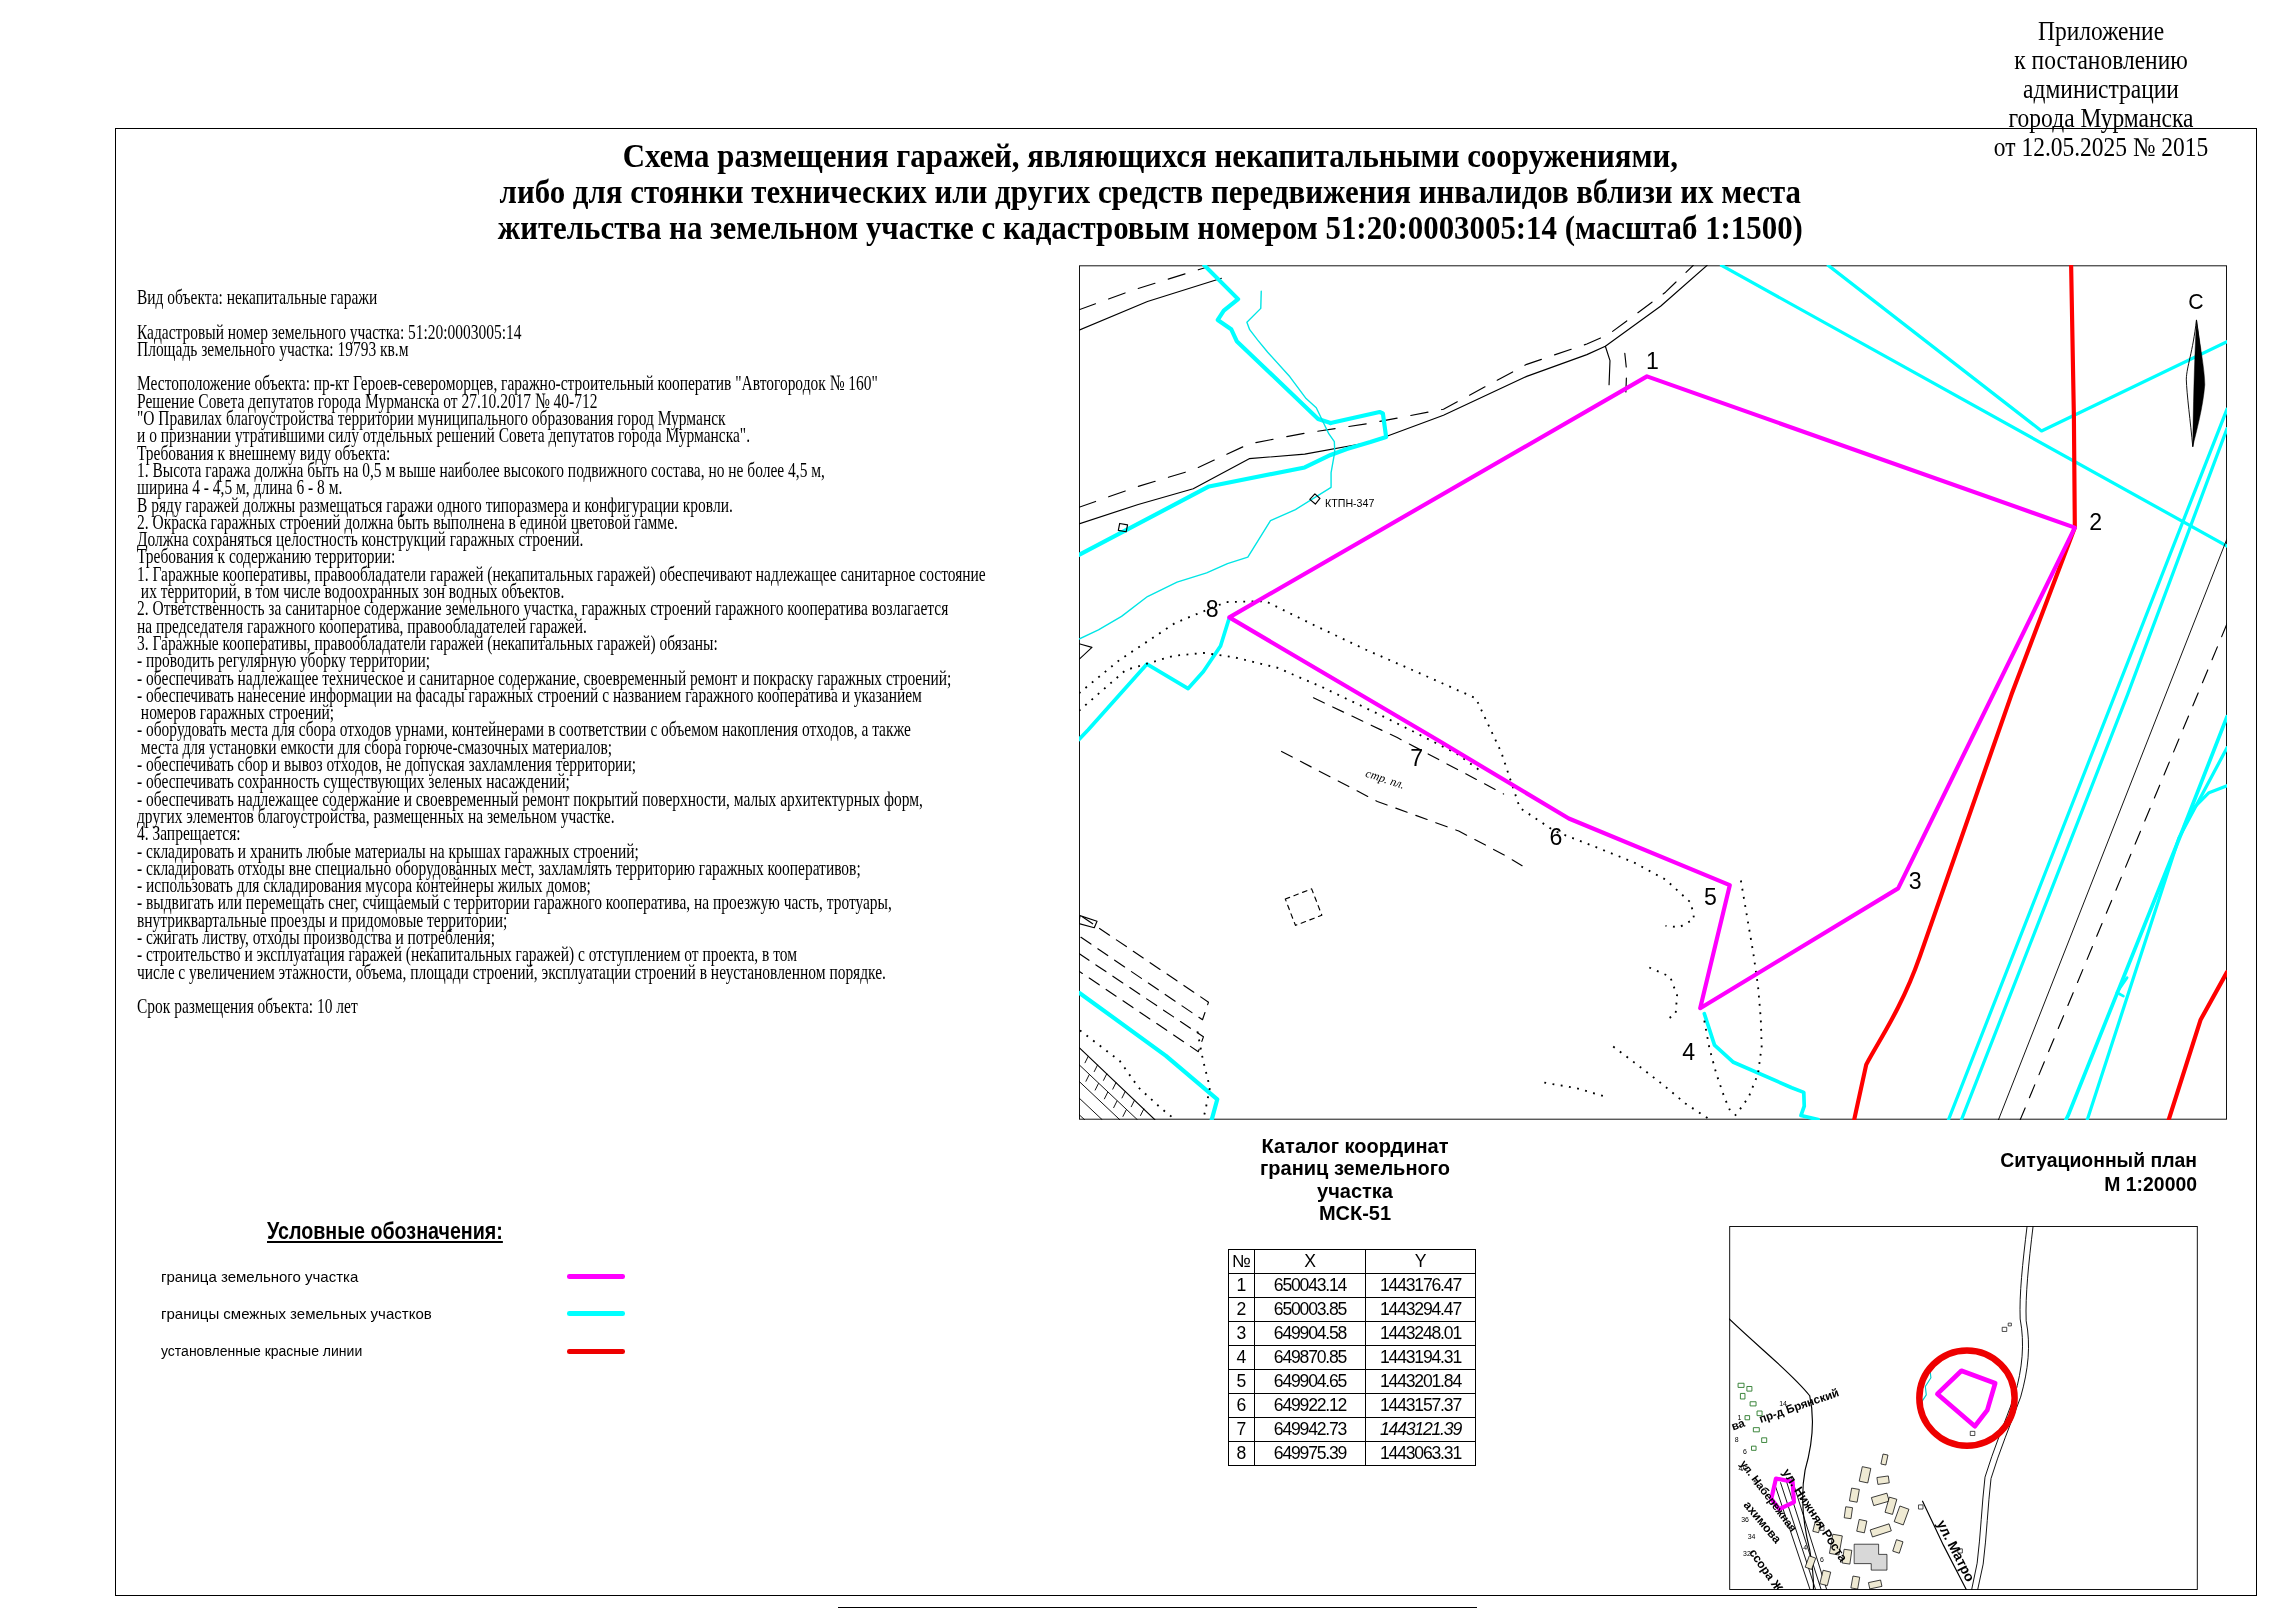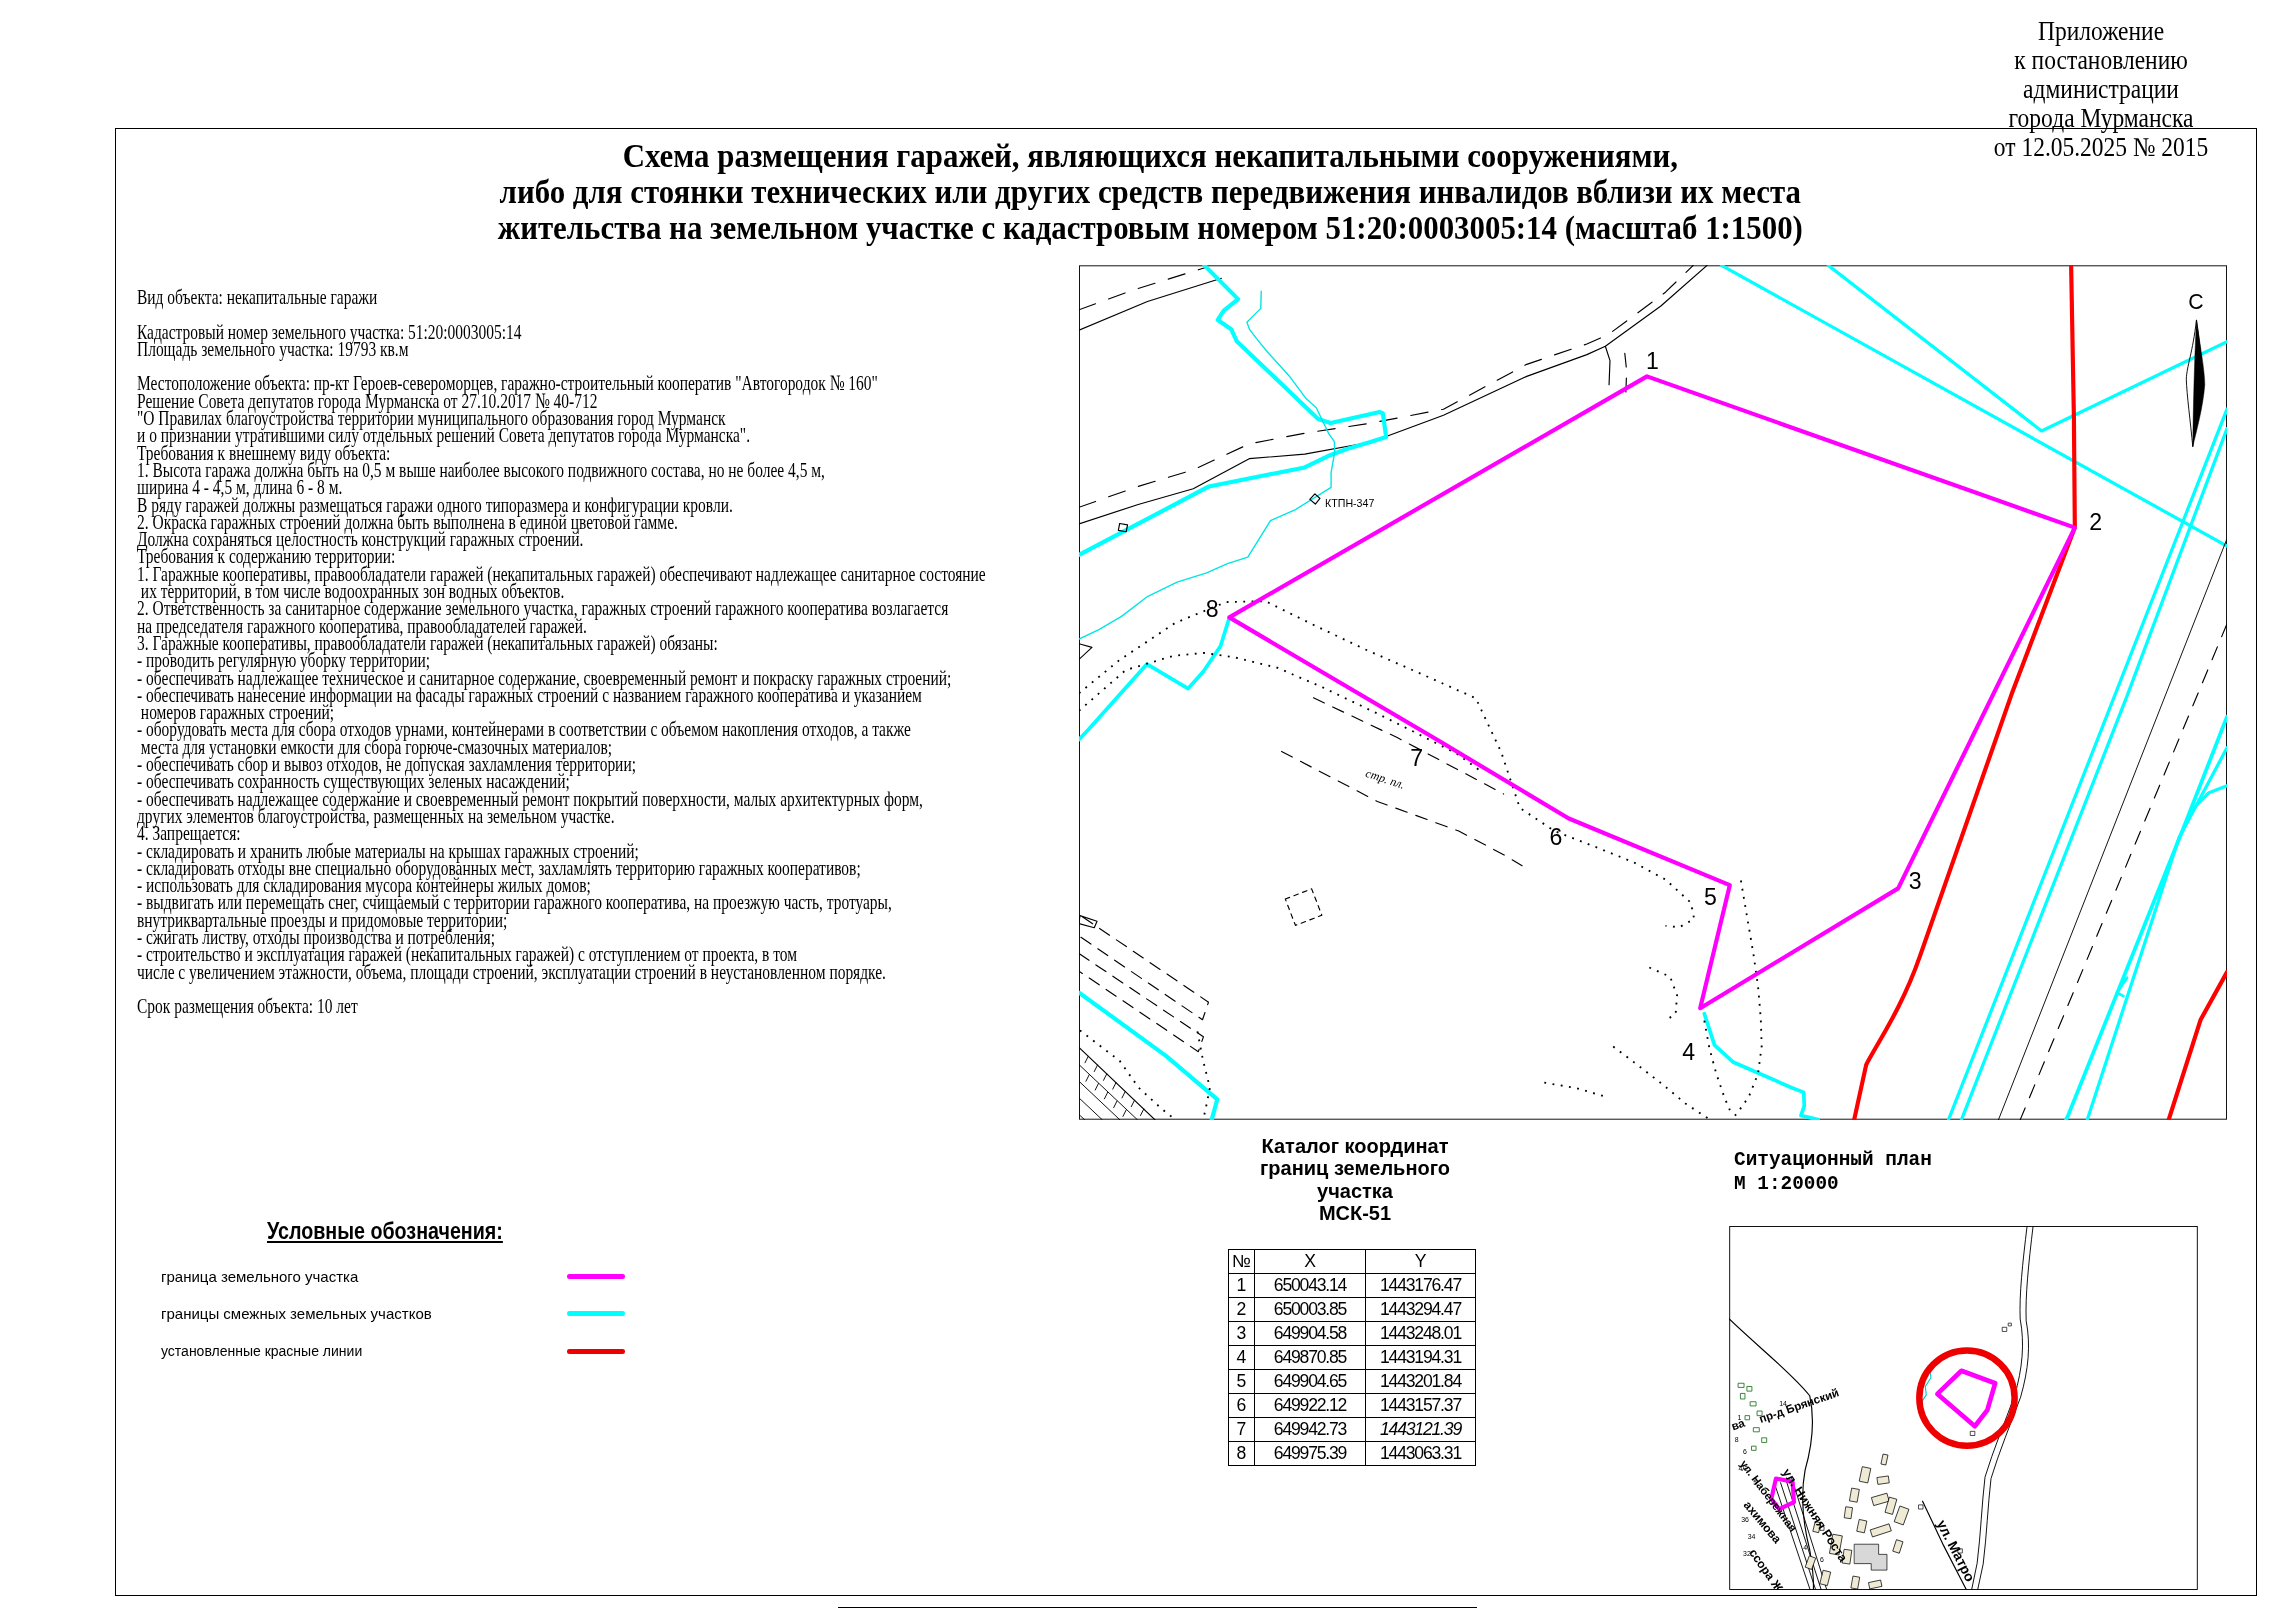--- a/index.html
+++ b/index.html
@@ -245,21 +245,21 @@
         <td style="border:0.9px solid #000;letter-spacing:-1.2px;font-style:italic;">1443121.39</td>
       </tr>
 <tr style="height:23px;">
         <td style="border:0.9px solid #000;">8</td>
         <td style="border:0.9px solid #000;letter-spacing:-1.2px;">649975.39</td>
         <td style="border:0.9px solid #000;letter-spacing:-1.2px;">1443063.31</td>
       </tr>
 </tbody>
   </table>
 
-<div class="abs sans" style="left:1734px;top:1149px;width:463px;font-size:19.4px;line-height:23.6px;font-weight:bold;text-align:left;font-family:Liberation Mono, monospace;">Ситуационный план<br>М 1:20000</div>
+<div class="abs sans" style="left:1734px;top:1149px;width:463px;font-size:19.4px;line-height:23.6px;font-weight:bold;text-align:right;">Ситуационный план<br>М 1:20000</div>
 
 <svg class="abs" style="left:1729px;top:1226px;" width="469" height="364" viewBox="0 0 1013 787">
 
 <rect x="1" y="1" width="1011" height="785" fill="#fff" stroke="#000" stroke-width="2"></rect>
 <g transform="translate(-3737,-2650)" fill="none" stroke-linecap="round" stroke-linejoin="round">
 
 <path d="M4381,2650 C4371,2733 4364,2797 4366,2851 C4376,2904 4371,2958 4354,3017 C4332,3076 4308,3134 4290,3193 C4283,3252 4281,3315 4273,3379 L4261,3437" stroke="#000" stroke-width="2"></path>
 
 <path d="M4394,2650 C4384,2733 4377,2800 4379,2855 C4389,2908 4384,2960 4367,3020 C4345,3079 4321,3137 4303,3196 C4296,3255 4294,3317 4286,3381 L4274,3437" stroke="#000" stroke-width="2"></path>
 

